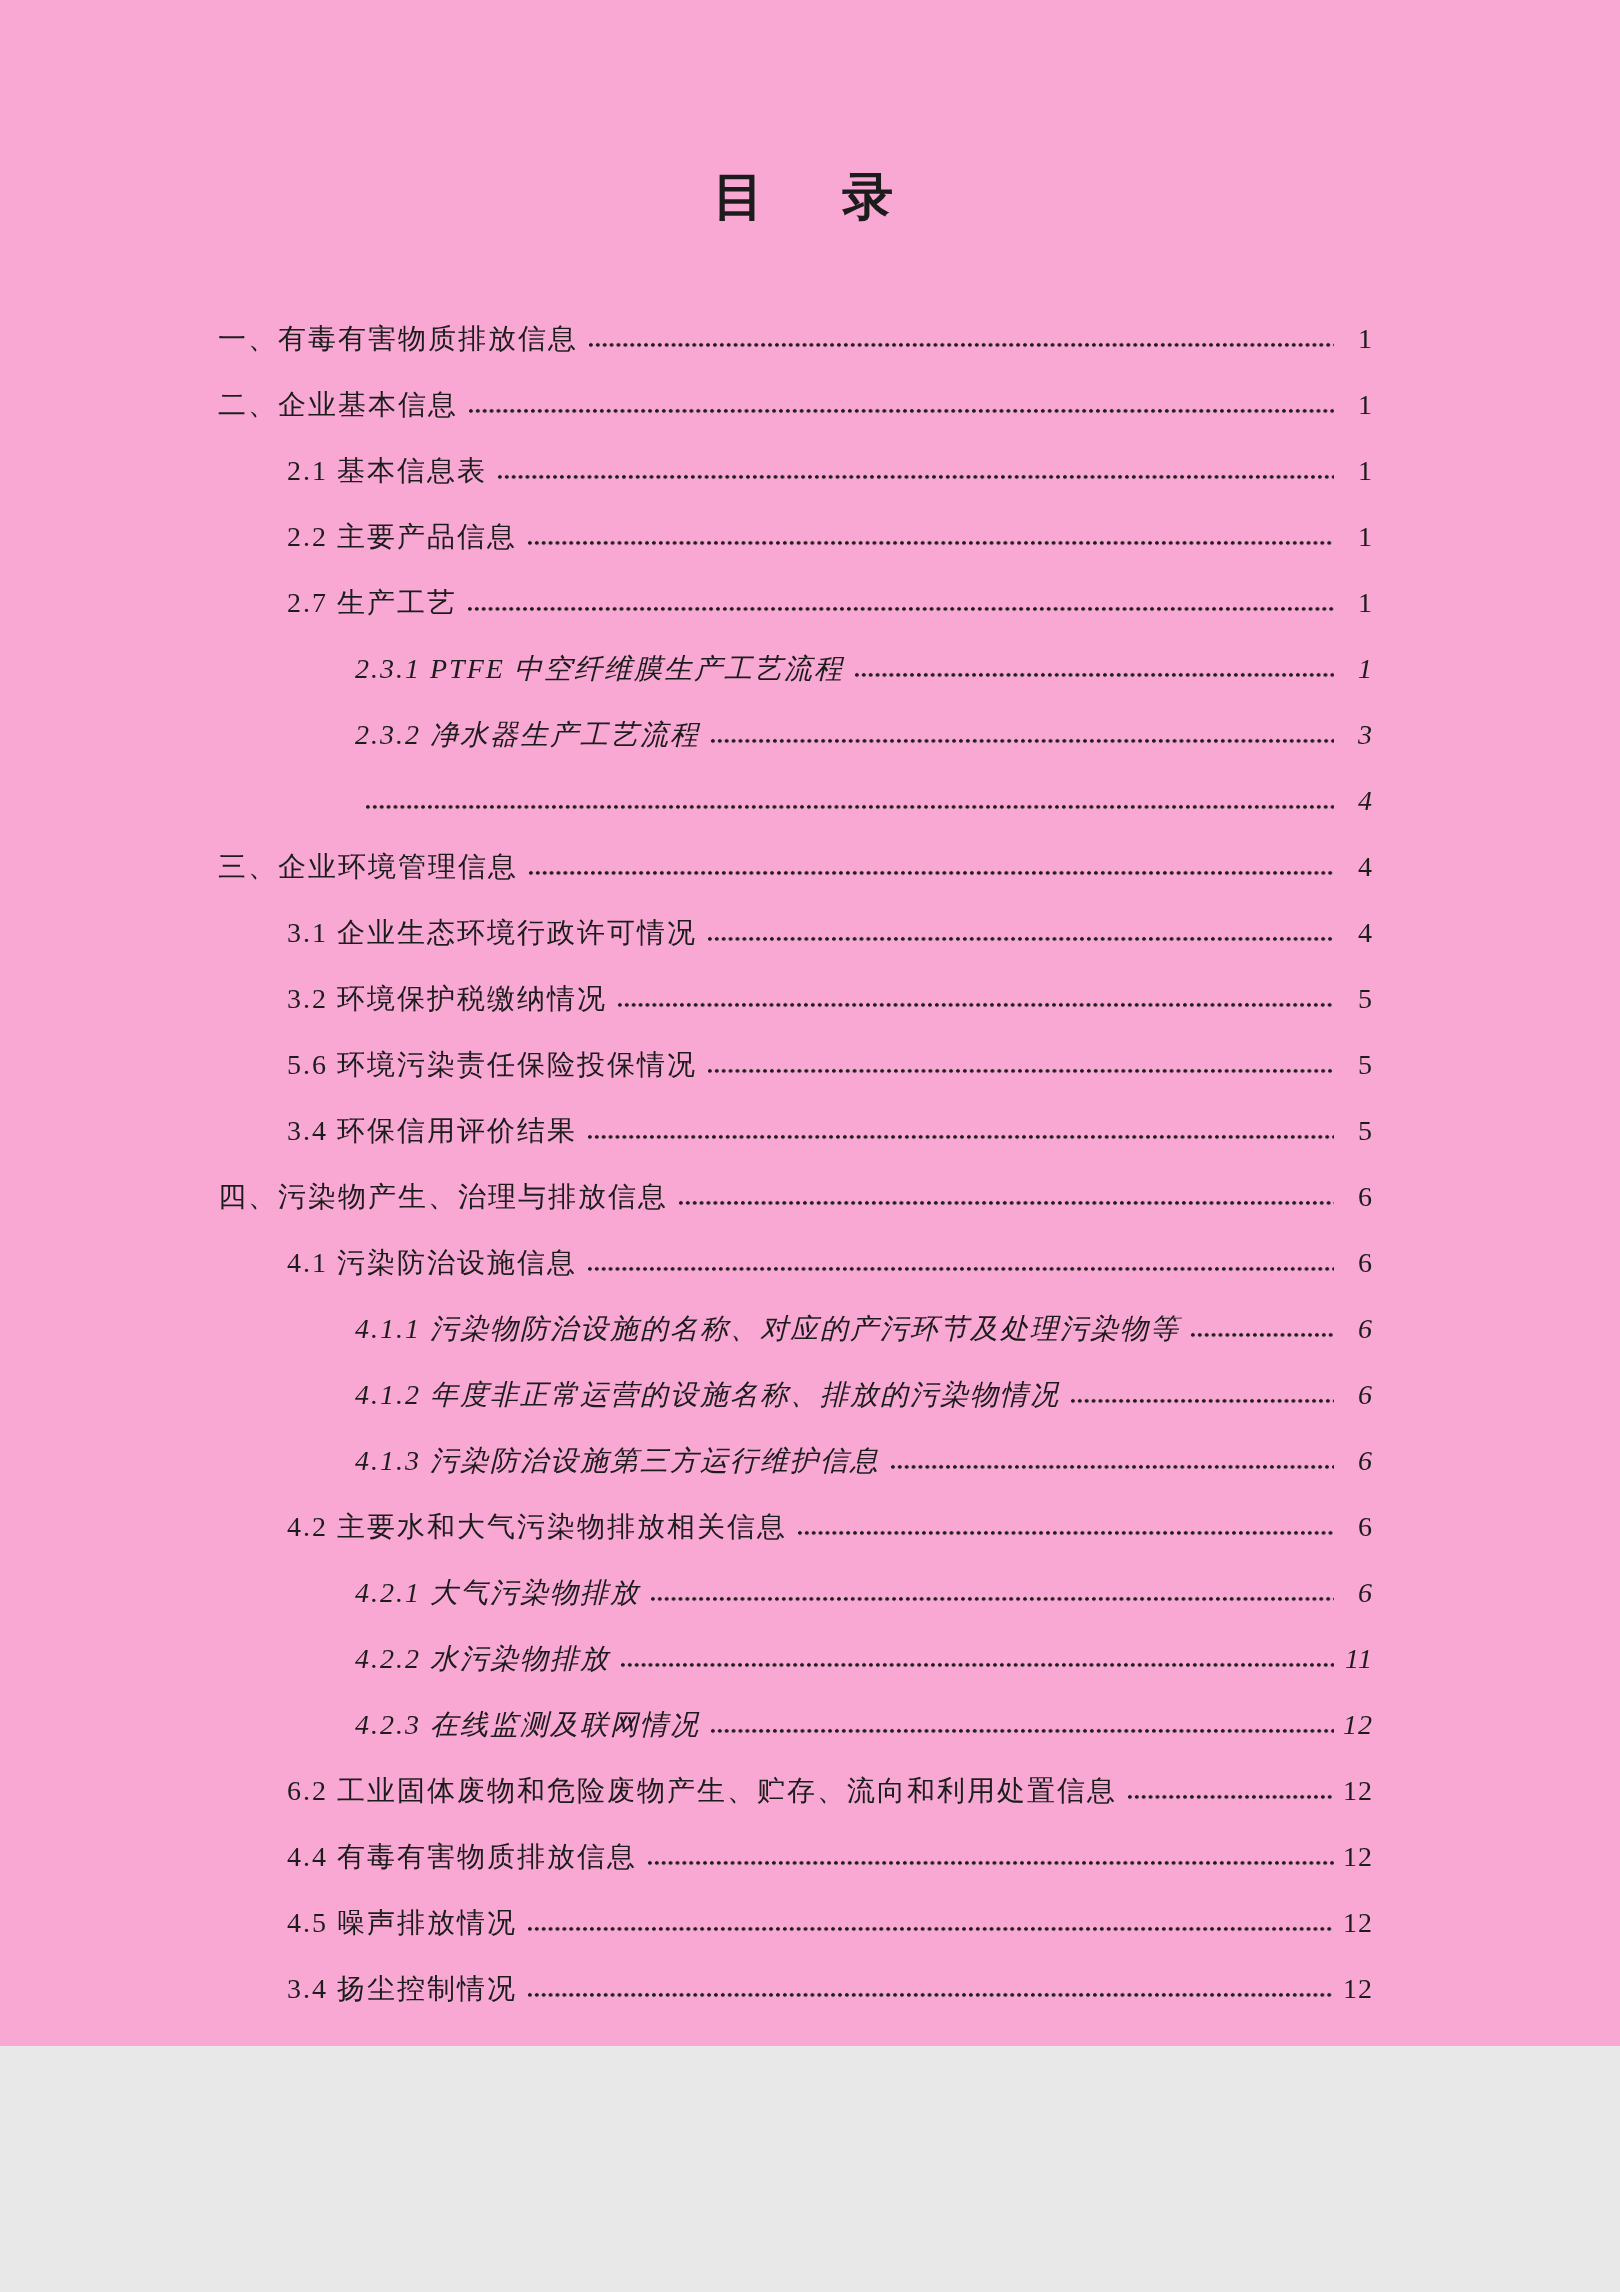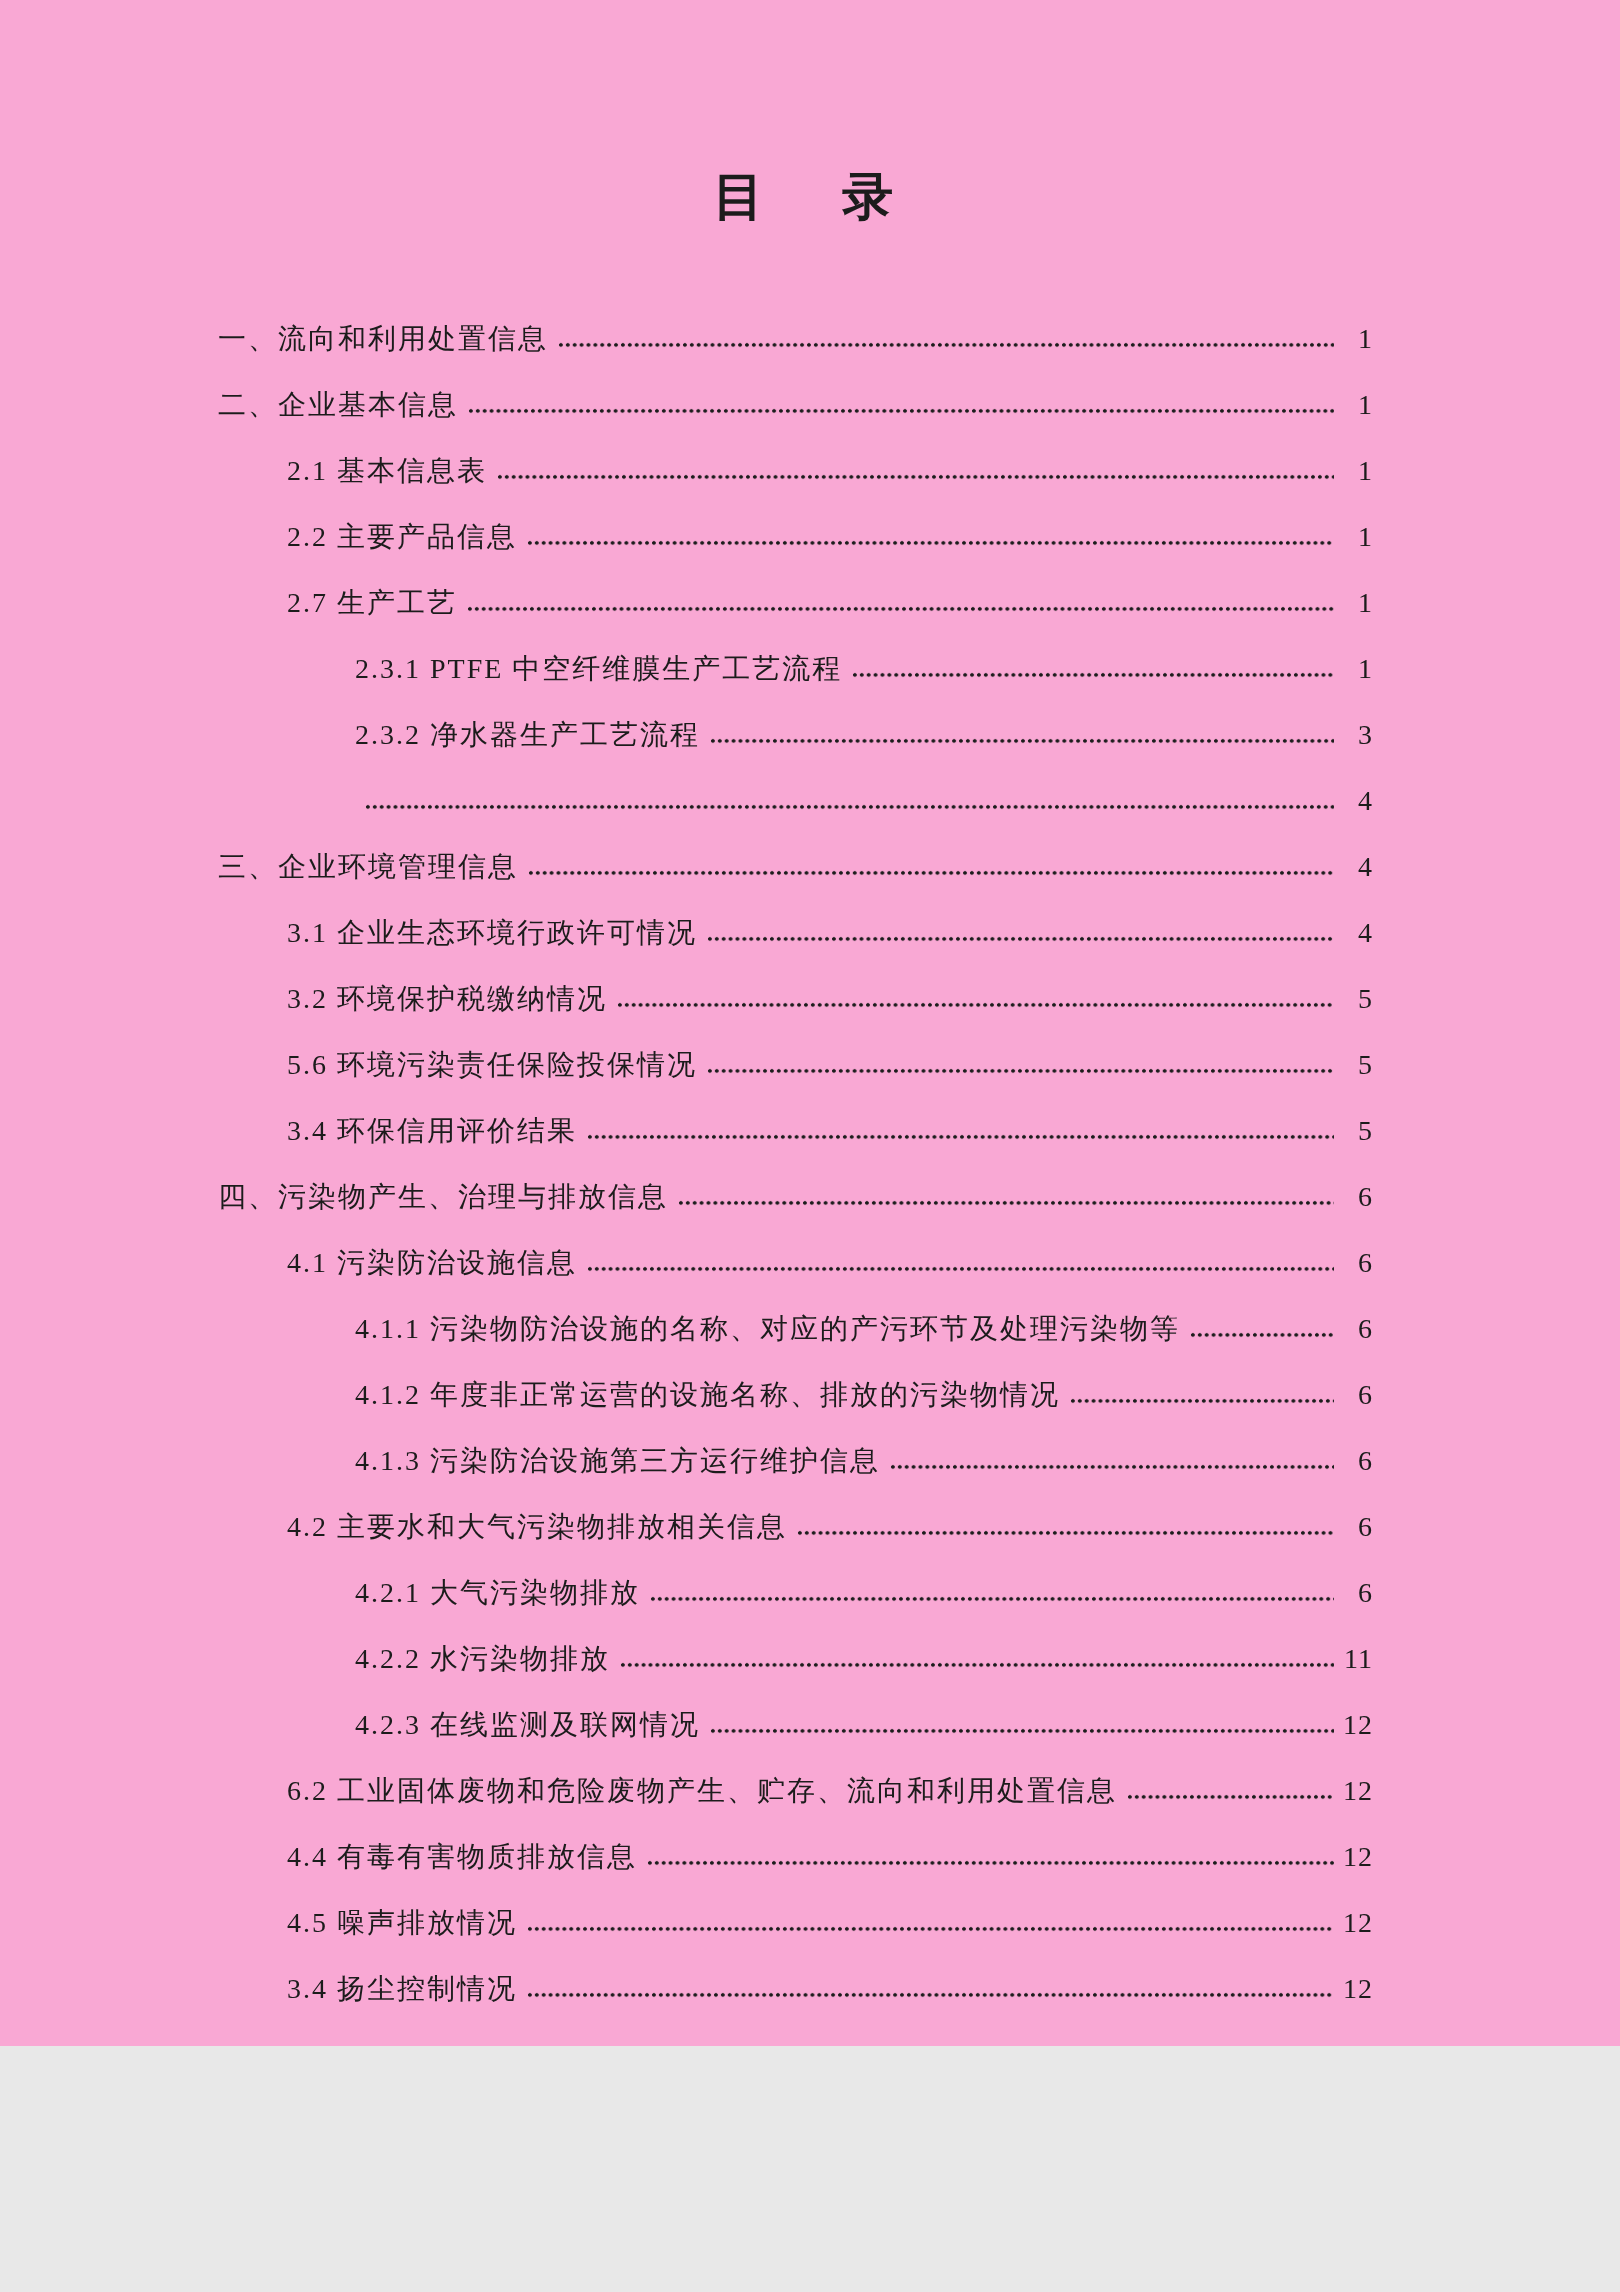--- a/index.html
+++ b/index.html
@@ -36,21 +36,21 @@
   }
   .toc-row {
     display: flex;
     align-items: baseline;
     height: 66px;
     line-height: 66px;
     font-size: 28px;
     letter-spacing: 2px;
   }
   .toc-row.level-2 { padding-left: 69px; }
-  .toc-row.level-3 { padding-left: 137px; }
+  .toc-row.level-3 { padding-left: 137px; font-style: italic; }
   .toc-label {
     white-space: pre;
     flex: 0 0 auto;
   }
   .toc-leader {
     flex: 1 1 auto;
     min-width: 29px;
     height: 5.9px;
     margin-left: 9.8px;
     margin-right: 3.9px;
@@ -79,21 +79,21 @@
 </style>
 </head>
 <body>
 
 <div class="page">
 
   <div class="doc-title">目　录</div>
 
   <div class="toc">
       <div class="toc-row level-1">
-    <span class="toc-label">一、流向和利用处置信息</span>
+    <span class="toc-label">一、有毒有害物质排放信息</span>
     <span class="toc-leader"></span>
     <span class="toc-page">1</span>
   </div>
       <div class="toc-row level-1">
     <span class="toc-label">二、企业基本信息</span>
     <span class="toc-leader"></span>
     <span class="toc-page">1</span>
   </div>
       <div class="toc-row level-2">
     <span class="toc-label">2.1 基本信息表</span>

